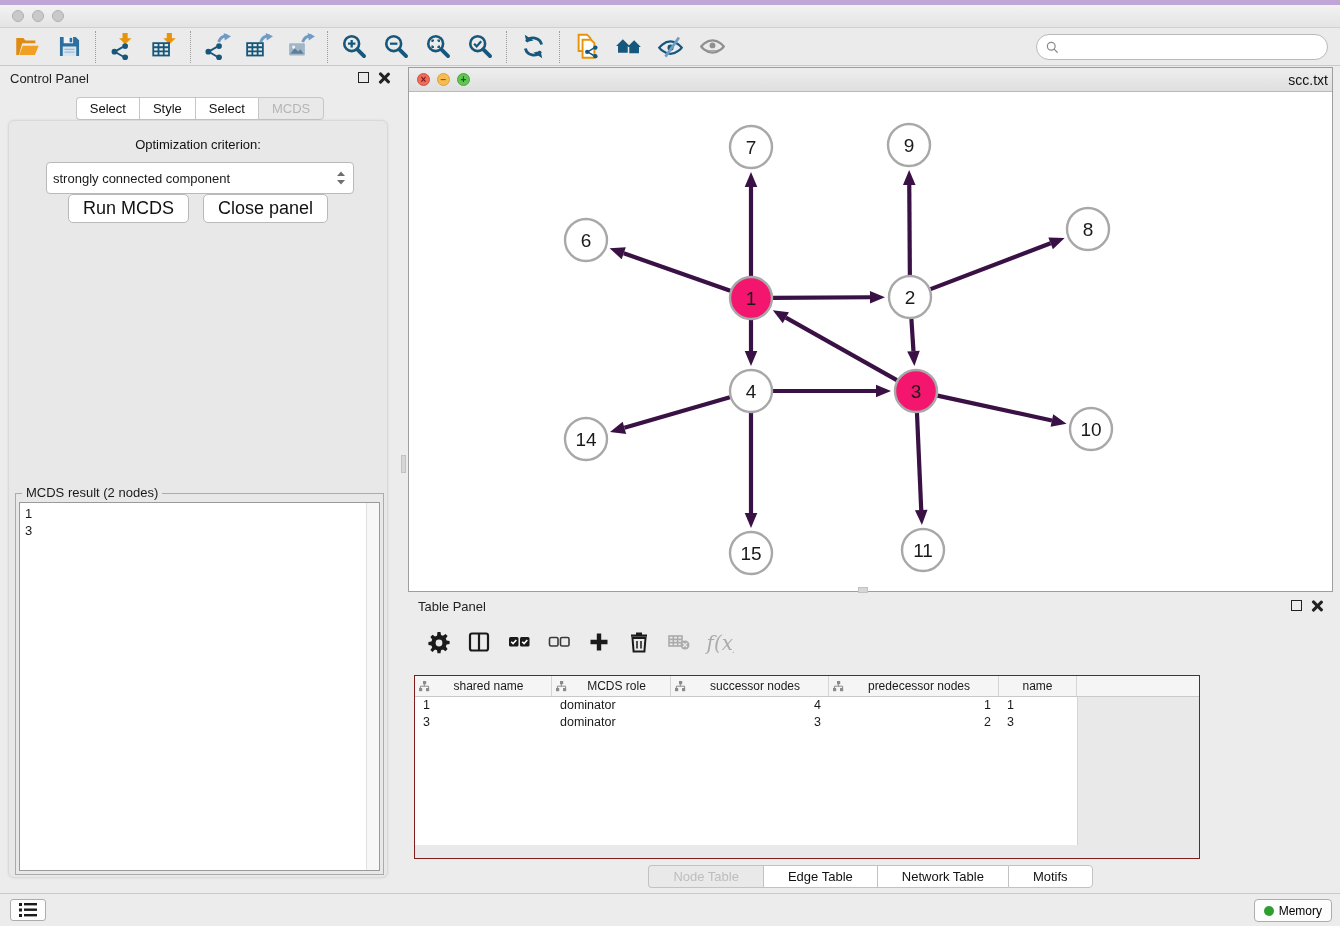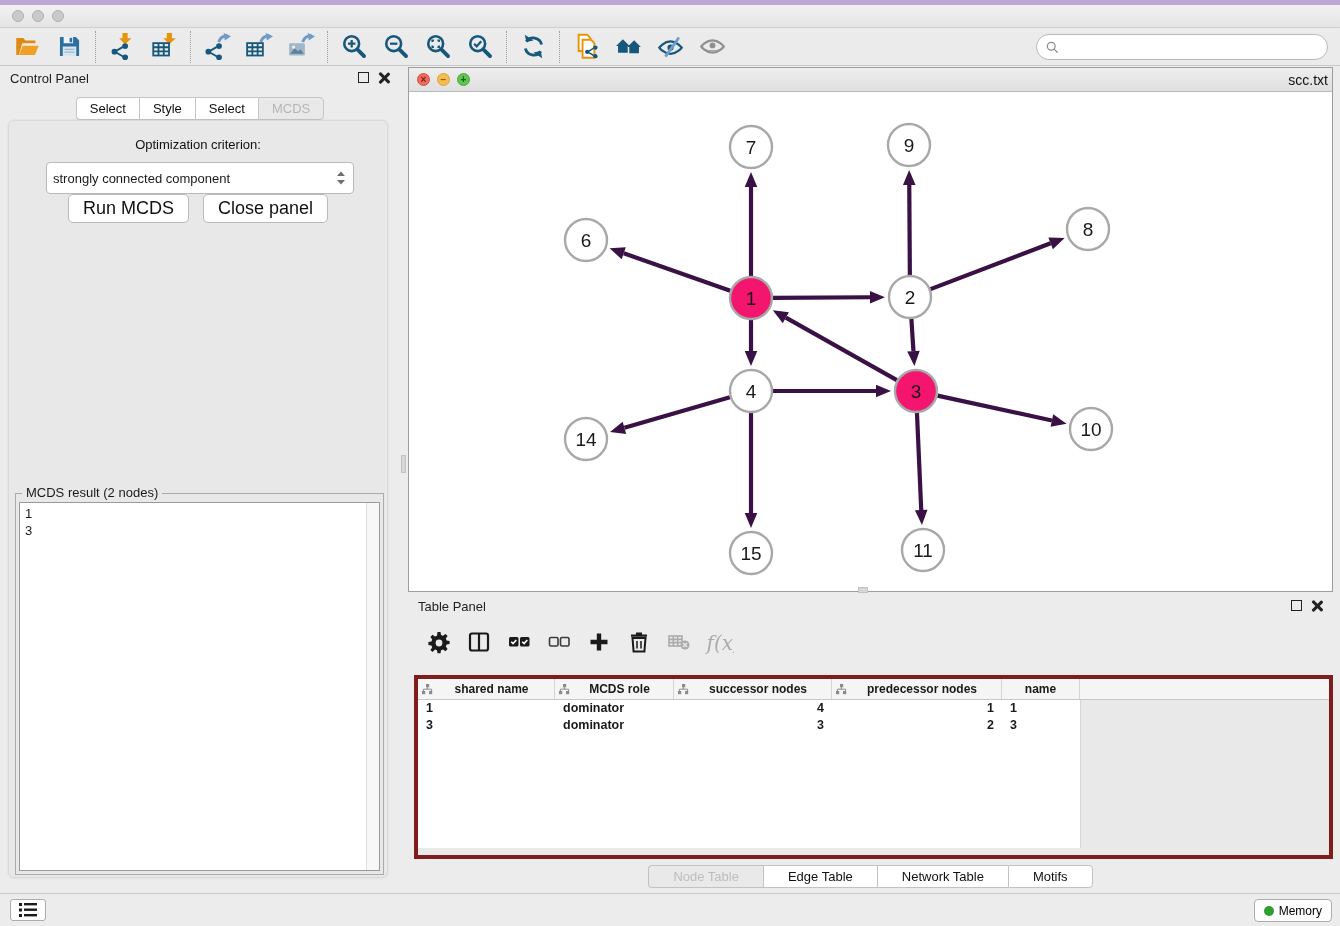--- a/index.html
+++ b/index.html
@@ -74,21 +74,21 @@
 
   .split-handle-v { position:absolute; left:401px; top:455px; width:5px; height:18px; background:#D6D6D6; border:1px solid #C2C2C2; }
   .split-handle-h { position:absolute; left:858px; top:587px; width:10px; height:6px; background:#D6D6D6; border:1px solid #C2C2C2; }
 
   
   .table-panel { position:absolute; left:408px; top:595px; width:925px; height:295px; background:#ECECEC; }
   .tp-toolbar { position:absolute; left:6px; top:28px; right:6px; height:38px; display:flex; align-items:center; gap:6px; padding-left:8px; }
   .tp-btn { width:34px; height:32px; display:flex; align-items:center; justify-content:center; background:transparent; border:none; cursor:pointer; }
   .tp-btn.disabled { cursor:default; }
 
-  .grid-wrap { position:absolute; left:6px; top:80px; width:919px; height:184px; background:#E9E9E9; border:4px solid #7f1d1d;font-weight:bold; }
+  .grid-wrap { position:absolute; left:6px; top:80px; width:786px; height:184px; background:#E9E9E9; border:1px solid #7f1d1d; }
   .grid-header { display:flex; height:21px; background:#F5F5F5; border-bottom:1px solid #C9C9C9; }
   .gh-cell { display:flex; align-items:center; border-right:1px solid #D5D5D5; font-size:12px; color:#1a1a1a; padding:0 4px; }
   .gh-cell .htxt { flex:1; text-align:center; }
   .grid-body { position:relative; background:#fff; width:663px; height:148px; border-right:1px solid #D5D5D5; }
   .grid-row { display:flex; height:17px; }
   .g-cell { font-size:12.5px; padding:1px 8px 0 8px; overflow:hidden; white-space:nowrap; }
   .g-cell.r { text-align:right; }
 
   .tp-tabs { position:absolute; left:0; right:0; top:270px; display:flex; justify-content:center; }
   .tp-tab { border:1px solid #C2C2C2; border-right:none; background:#fff; padding:3px 24px; font-size:13px; color:#111; cursor:pointer; }

